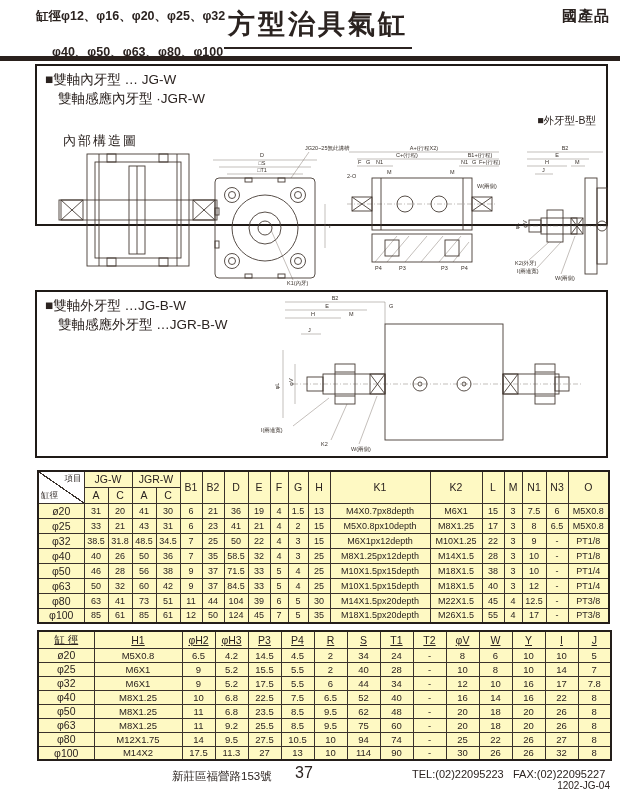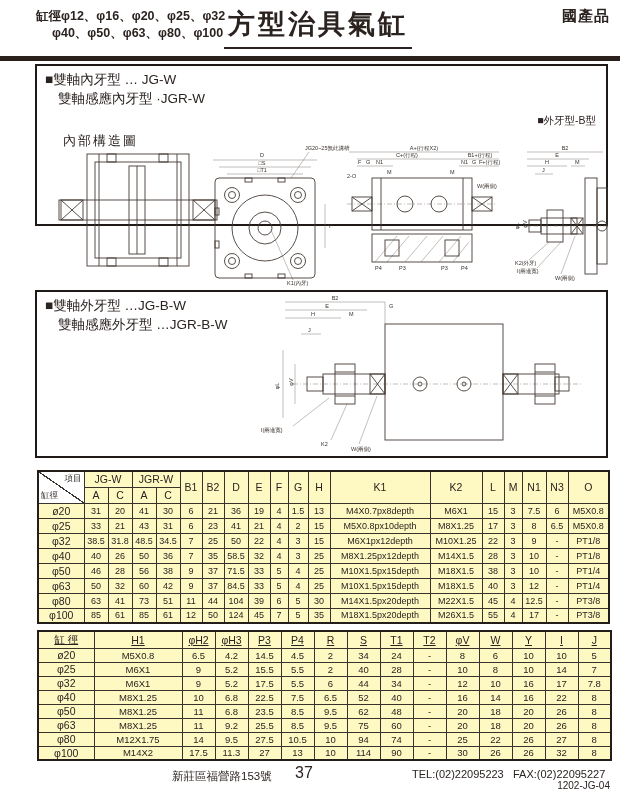--- a/index.html
+++ b/index.html
@@ -5,21 +5,21 @@
   * { margin:0; padding:0; box-sizing:border-box; }
   html,body { width:620px; height:792px; }
   body {
     position:relative; background:#fff; color:#2b2320; overflow:hidden;
     font-family:"Liberation Sans","DejaVu Sans",sans-serif;
   }
   .abs { position:absolute; }
 
   
   .hdr-left { left:36px; top:8px; font-size:12.5px; font-weight:bold; line-height:17px; }
-  .hdr-left .ind { padding-left:16px; }
+  .hdr-left .ind { padding-left:16px;margin-top:19px; }
   .hdr-title { left:224px; top:6px; font-size:27px; font-weight:bold; letter-spacing:3px;
     border-bottom:2px solid #2b2320; padding:0 4px 5px 4px; }
   .hdr-right { right:10px; top:6px; text-align:right; line-height:20px; }
   .hdr-series { font-size:21px; font-weight:bold; letter-spacing:0.5px; }
   .hdr-series .sm { font-size:15px; }
   .hdr-origin { font-size:15px; font-weight:bold; letter-spacing:1px; }
   .hdr-bar { left:0; top:56px; width:620px; height:5px; background:#2a211d; }
 
   
   .box { border:2px solid #1f1a17; background:#fff; }

